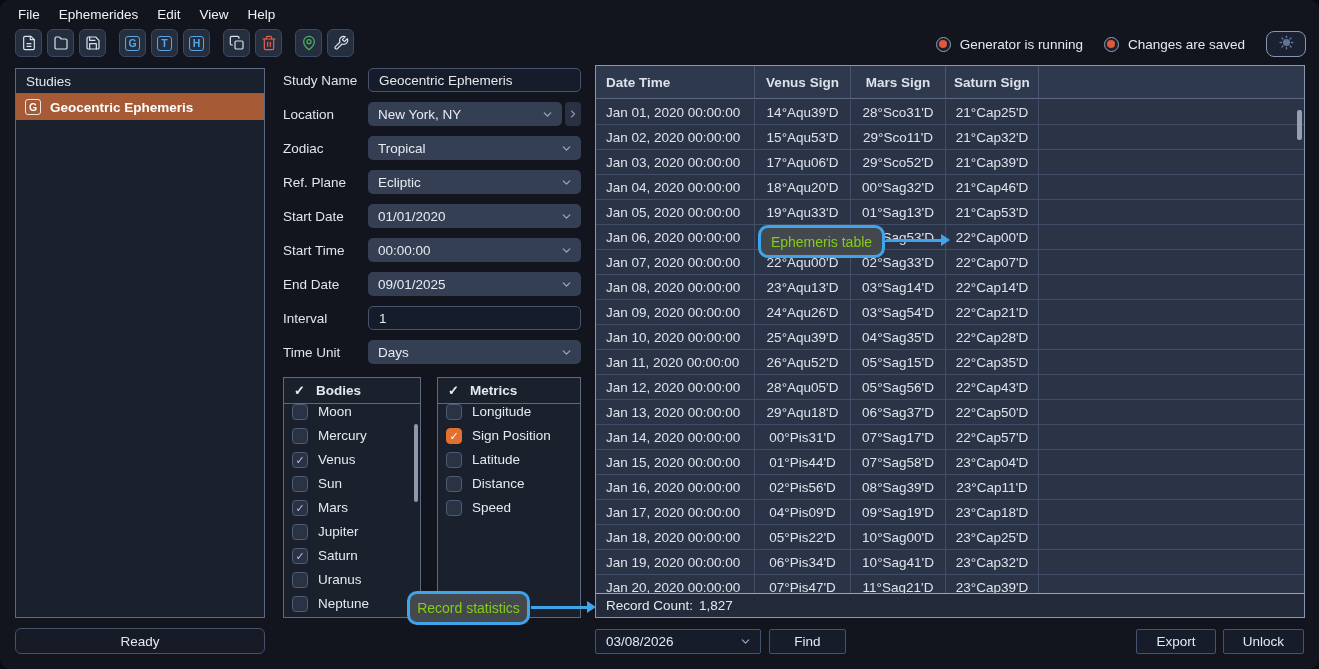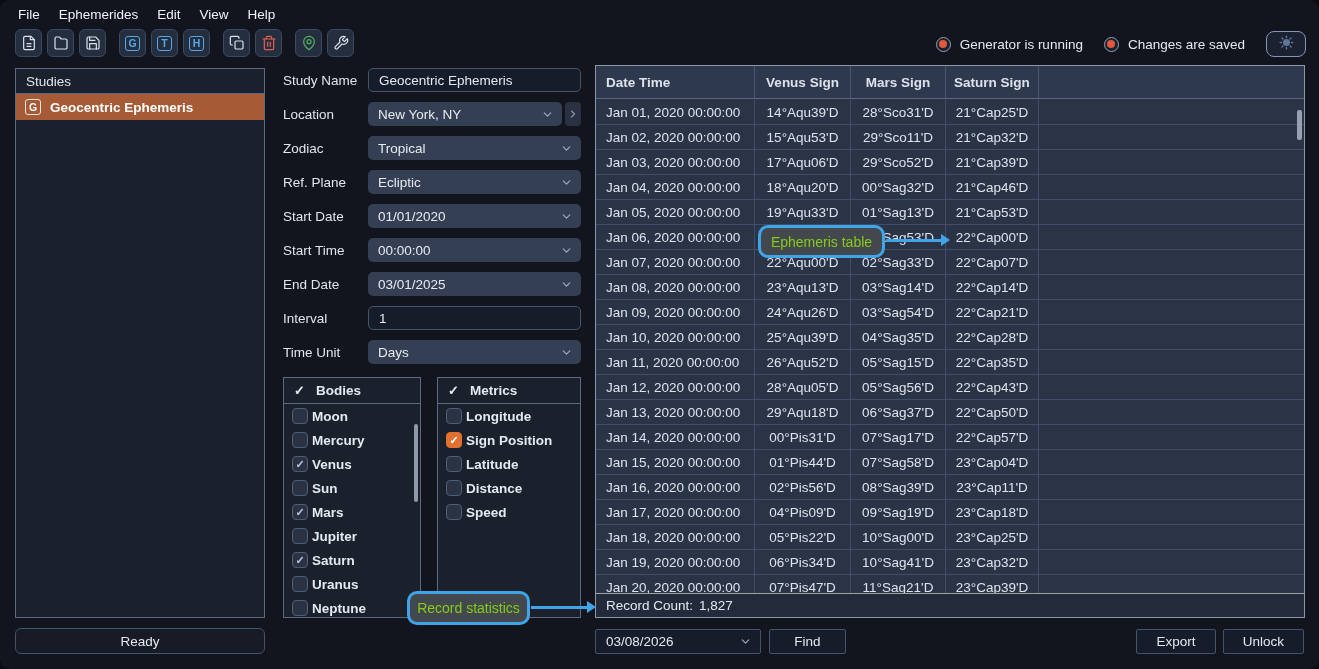--- a/index.html
+++ b/index.html
@@ -50,21 +50,21 @@
   .dropdown .chev { display:flex; color:#9aa7bd; }
   .more-btn { width:16px; height:24px; background:#2a3142; border-radius:4px; display:flex;
     align-items:center; justify-content:center; color:#8e9ab0; flex:none; }
   
   .panel { position:absolute; top:377px; background:#1a202c; border:1px solid #5d6983; overflow:hidden; }
   .panel.bodies { left:283px; width:138px; height:241px; }
   .panel.metrics { left:437px; width:144px; height:241px; }
   .panel-header { height:26px; display:flex; align-items:center; gap:11px; padding-left:10px;
     border-bottom:1px solid #5d6983; font-weight:bold; }
   .hdr-check { font-size:13px; font-weight:bold; color:#e8edf4; }
-  .chk-row { height:24px; display:flex; align-items:center; gap:4px; padding-left:8px;font-weight:bold; }
+  .chk-row { height:24px; display:flex; align-items:flex-start; gap:10px; padding-left:8px; }
   .chk { width:16px; height:16px; border:1px solid #4d5c78; background:#2a3344; border-radius:4px; flex:none;
     display:flex; align-items:center; justify-content:center; font-size:11px; color:transparent; }
   .chk.checked { color:#b9c3d3; }
   .chk.accent { background:#e2702e; border-color:#e2702e; color:#fff; }
   .list-scrollbar { position:absolute; right:2px; top:46px; width:4px; height:78px; background:#8f98a8; border-radius:2px; }
   
   .table-panel { position:absolute; left:595px; top:65px; width:710px; height:553px;
     border:1px solid #8a96ad; background:#2b3447; }
   .thead { display:grid; grid-template-columns:159px 96px 95px 93px 1fr; height:33px; background:#2f394e;
     border-bottom:1px solid #5a6882; }
@@ -290,21 +290,21 @@
                 <path d="M6 9l6 6 6-6"></path>
               </svg>
             </span>
           </div>
         </div>
       </div>
       <div class="form-row">
         <div class="form-label">End Date</div>
         <div class="ctrl-wrap">
           <div class="dropdown">
-            <span>03/01/2025</span>
+            <span>09/01/2025</span>
             <span class="chev">
               <svg width="13" height="13" viewBox="0 0 24 24" fill="none" stroke="currentColor" stroke-width="2.2" stroke-linecap="round" stroke-linejoin="round">
                 <path d="M6 9l6 6 6-6"></path>
               </svg>
             </span>
           </div>
         </div>
       </div>
       <div class="form-row">
         <div class="form-label">Interval</div>

